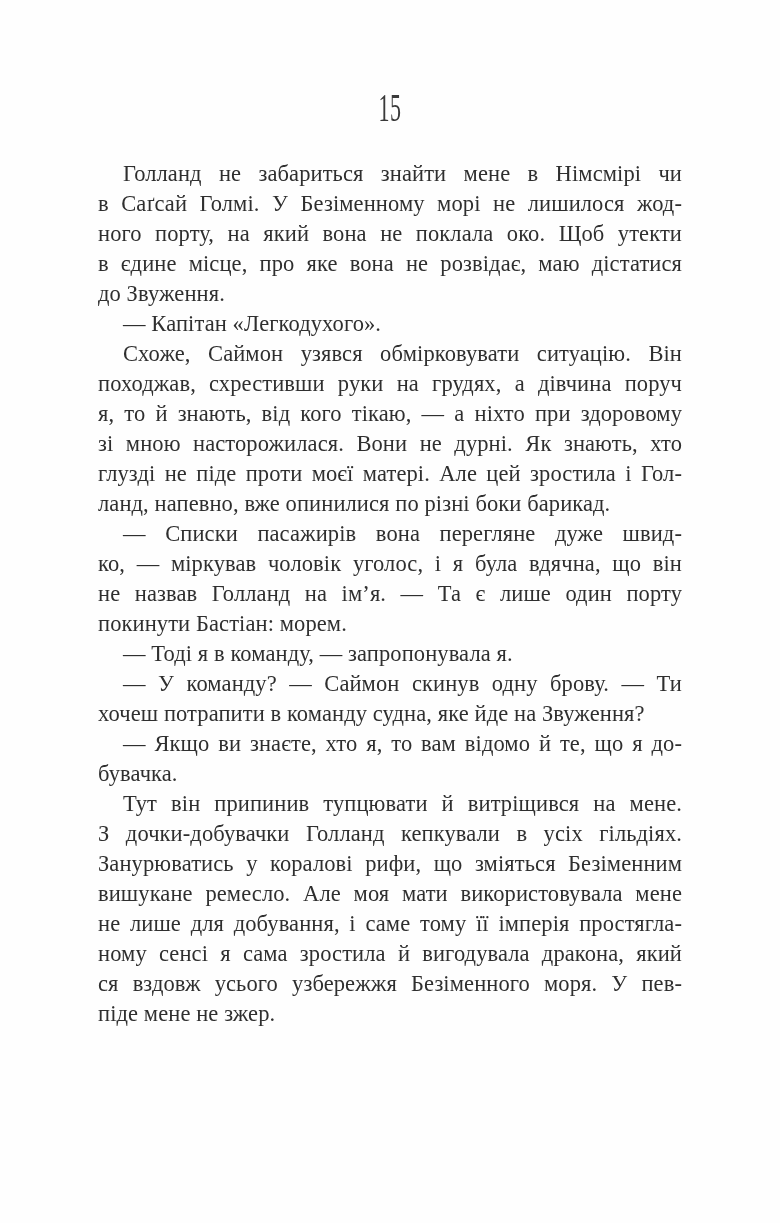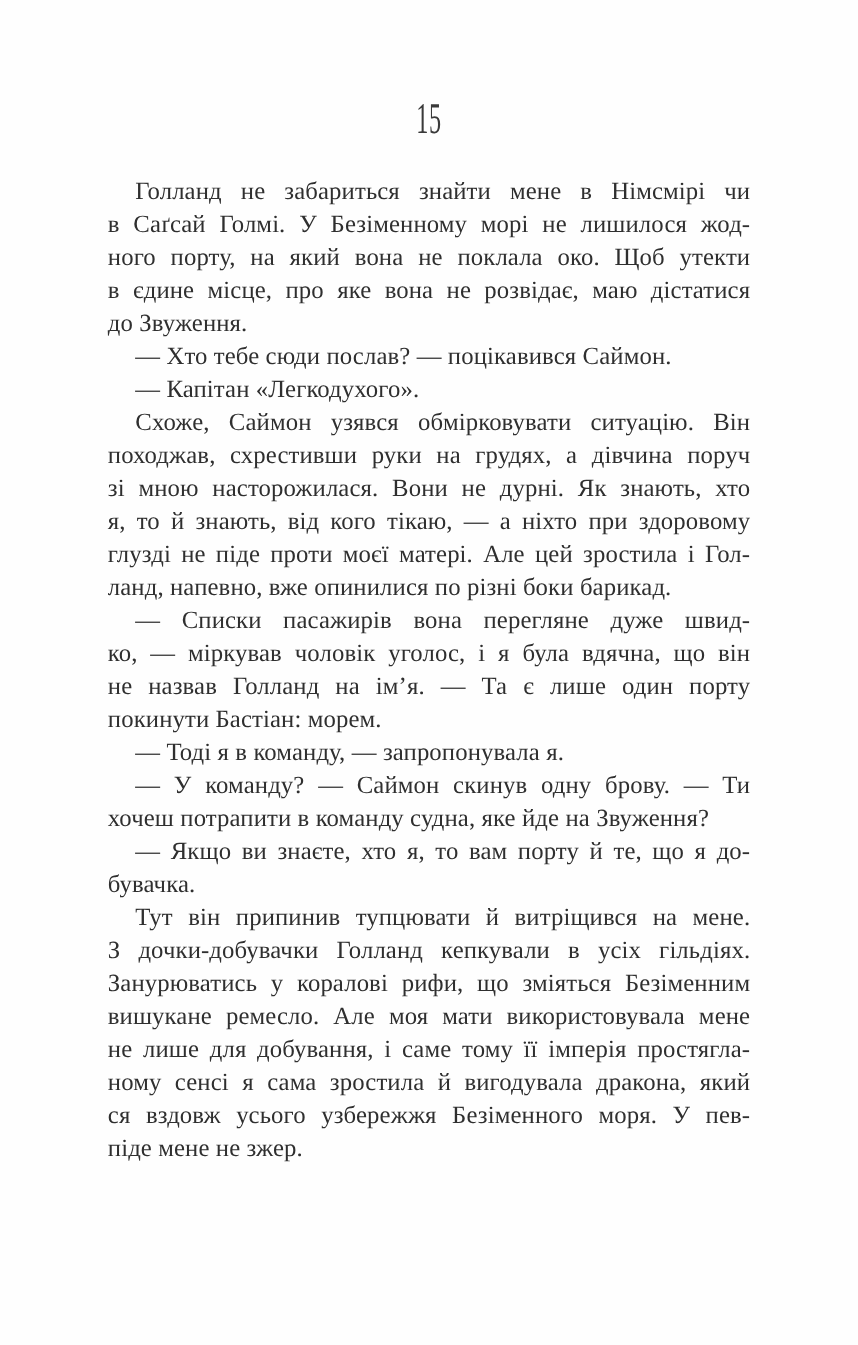--- a/index.html
+++ b/index.html
@@ -65,48 +65,45 @@
   <div class="page-number">15</div>
   <div class="text-block">
       <div class="paragraph">
         <div class="line first justify">Голланд не забариться знайти мене в Німсмірі чи</div>
         <div class="line justify">в Саґсай Голмі. У Безіменному морі не лишилося жод-</div>
         <div class="line justify">ного порту, на який вона не поклала око. Щоб утекти</div>
         <div class="line justify">в єдине місце, про яке вона не розвідає, маю дістатися</div>
         <div class="line">до Звуження.</div>
       </div>
       <div class="paragraph">
-        <div class="line first">— Хто тебе сюди послав? — поцікавився Саймон.</div>
-      </div>
-      <div class="paragraph">
         <div class="line first">— Капітан «Легкодухого».</div>
       </div>
       <div class="paragraph">
         <div class="line first justify">Схоже, Саймон узявся обмірковувати ситуацію. Він</div>
         <div class="line justify">походжав, схрестивши руки на грудях, а дівчина поруч</div>
+        <div class="line justify">я, то й знають, від кого тікаю, — а ніхто при здоровому</div>
         <div class="line justify">зі мною насторожилася. Вони не дурні. Як знають, хто</div>
-        <div class="line justify">я, то й знають, від кого тікаю, — а ніхто при здоровому</div>
         <div class="line justify">глузді не піде проти моєї матері. Але цей зростила і Гол-</div>
         <div class="line">ланд, напевно, вже опинилися по різні боки барикад.</div>
       </div>
       <div class="paragraph">
         <div class="line first justify">— Списки пасажирів вона перегляне дуже швид-</div>
         <div class="line justify">ко, — міркував чоловік уголос, і я була вдячна, що він</div>
         <div class="line justify">не назвав Голланд на ім’я. — Та є лише один порту</div>
         <div class="line">покинути Бастіан: морем.</div>
       </div>
       <div class="paragraph">
         <div class="line first">— Тоді я в команду, — запропонувала я.</div>
       </div>
       <div class="paragraph">
         <div class="line first justify">— У команду? — Саймон скинув одну брову. — Ти</div>
         <div class="line">хочеш потрапити в команду судна, яке йде на Звуження?</div>
       </div>
       <div class="paragraph">
-        <div class="line first justify">— Якщо ви знаєте, хто я, то вам порту й те, що я до-</div>
+        <div class="line first justify">— Якщо ви знаєте, хто я, то вам відомо й те, що я до-</div>
         <div class="line">бувачка.</div>
       </div>
       <div class="paragraph">
         <div class="line first justify">Тут він припинив тупцювати й витріщився на мене.</div>
         <div class="line justify">З дочки-добувачки Голланд кепкували в усіх гільдіях.</div>
         <div class="line justify">Занурюватись у коралові рифи, що зміяться Безіменним</div>
         <div class="line justify">вишукане ремесло. Але моя мати використовувала мене</div>
         <div class="line justify">не лише для добування, і саме тому її імперія простягла-</div>
         <div class="line justify">ному сенсі я сама зростила й вигодувала дракона, який</div>
         <div class="line justify">ся вздовж усього узбережжя Безіменного моря. У пев-</div>

